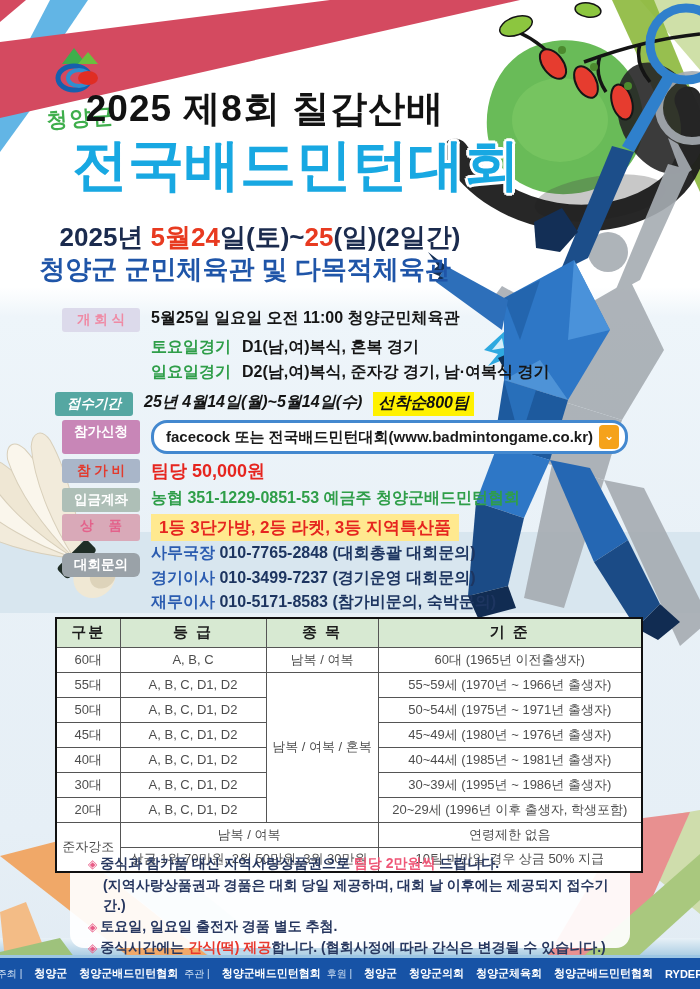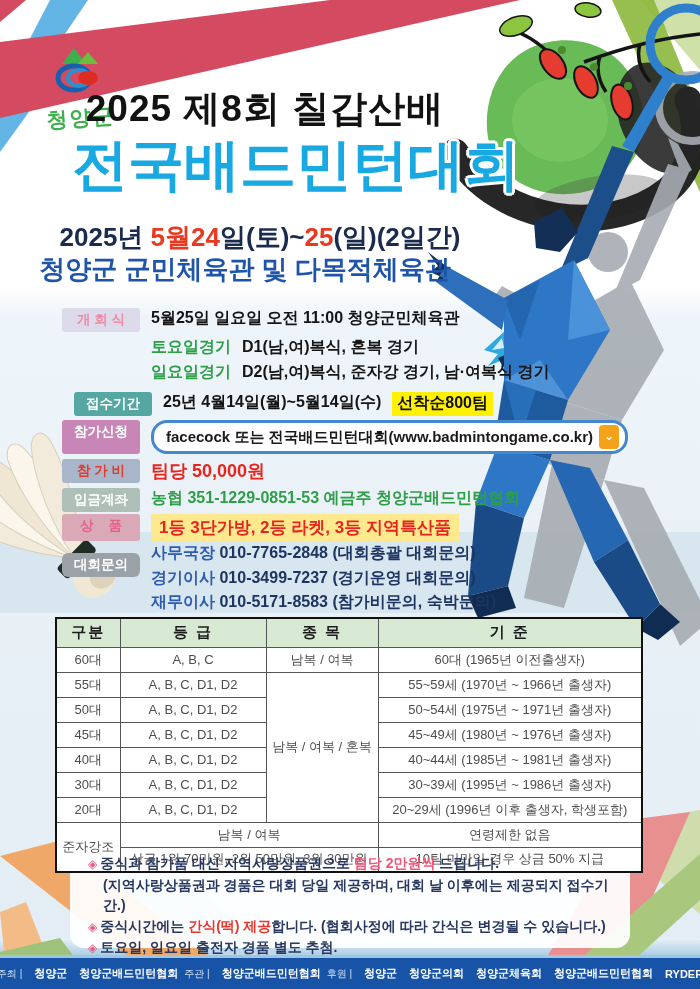--- a/index.html
+++ b/index.html
@@ -205,21 +205,21 @@
       <span class="info-text">5월25일 일요일 오전 11:00 청양군민체육관</span>
     </div>
     <div class="info-row" style="left:151px; top:337px;">
       <span class="green-lb">토요일경기</span>
       <span class="info-text">D1(남,여)복식, 혼복 경기</span>
     </div>
     <div class="info-row" style="left:151px; top:362px;">
       <span class="green-lb">일요일경기</span>
       <span class="info-text">D2(남,여)복식, 준자강 경기, 남·여복식 경기</span>
     </div>
-    <div class="info-row" style="left:74px; top:392px;">
+    <div class="info-row" style="left:55px; top:392px;font-style:italic;">
       <span class="label lb-reg">접수기간</span>
       <span class="info-text">25년 4월14일(월)~5월14일(수)</span>
       <span class="hl-yellow">선착순800팀</span>
     </div>
     <div class="info-row" style="left:62px; top:420px;">
       <span class="label lb-apply">참가신청</span>
       <span class="apply-box">
         <span class="apply-text">facecock 또는 전국배드민턴대회(www.badmintongame.co.kr)</span>
         <span class="apply-tag">⌄</span>
       </span>
@@ -298,22 +298,22 @@
       <tr>
         <td colspan="2">상금 1위 70만원, 2위 50만원, 3위 30만원</td>
         <td class="prize-note">10팀 미만일 경우 상금 50% 지급</td>
       </tr>
     </tbody>
       </table>
 
     <div class="notes">
       <div><span class="note-bullet">◈</span><span>중식과 참가품 대신 지역사랑상품권으로 </span><span class="note-hl-pink">팀당 2만원씩</span><span> 드립니다.</span></div>
       <div class="note-indent">(지역사랑상품권과 경품은 대회 당일 제공하며, 대회 날 이후에는 제공되지 접수기간.)</div>
+      <div><span class="note-bullet">◈</span><span>토요일, 일요일 출전자 경품 별도 추첨.</span></div>
       <div><span class="note-bullet">◈</span><span>중식시간에는 </span><span class="note-hl-red">간식(떡) 제공</span><span>합니다. (협회사정에 따라 간식은 변경될 수 있습니다.)</span></div>
-      <div><span class="note-bullet">◈</span><span>토요일, 일요일 출전자 경품 별도 추첨.</span></div>
     </div>
 
     <div class="footer">
       <span class="sep">주최 |</span>
       <svg class="f-icon" width="15" height="13" viewBox="0 0 15 13">
           <polygon points="3,5 6,1 9,5" fill="#6cbf3e"></polygon>
           <path d="M2,9 a5,3.2 0 1,0 10,0 a5,3.2 0 1,0 -10,0" fill="none" stroke="#8fd0f0" stroke-width="1.6"></path>
           <ellipse cx="9.6" cy="9" rx="2.6" ry="1.8" fill="#e02d23"></ellipse>
         </svg>
       <span>청양군</span>

